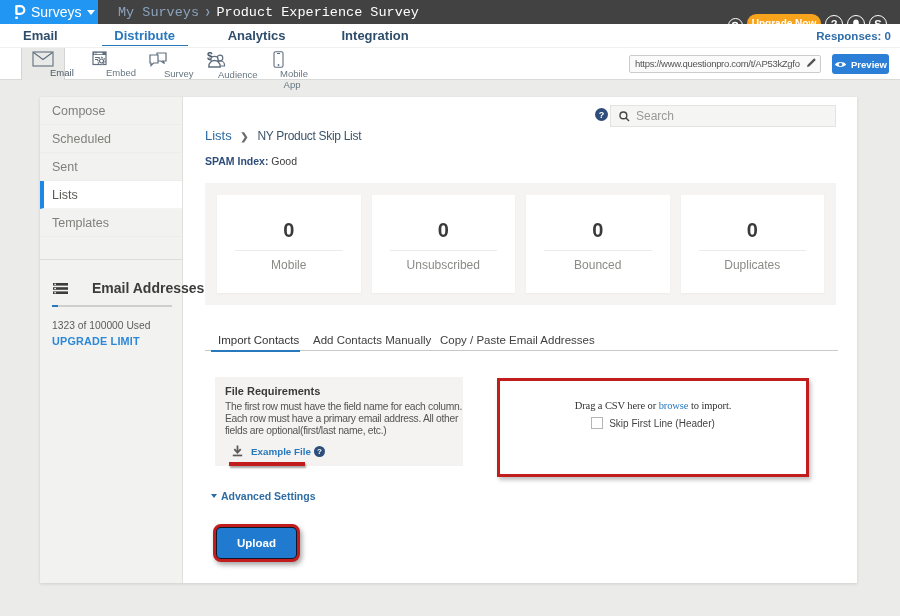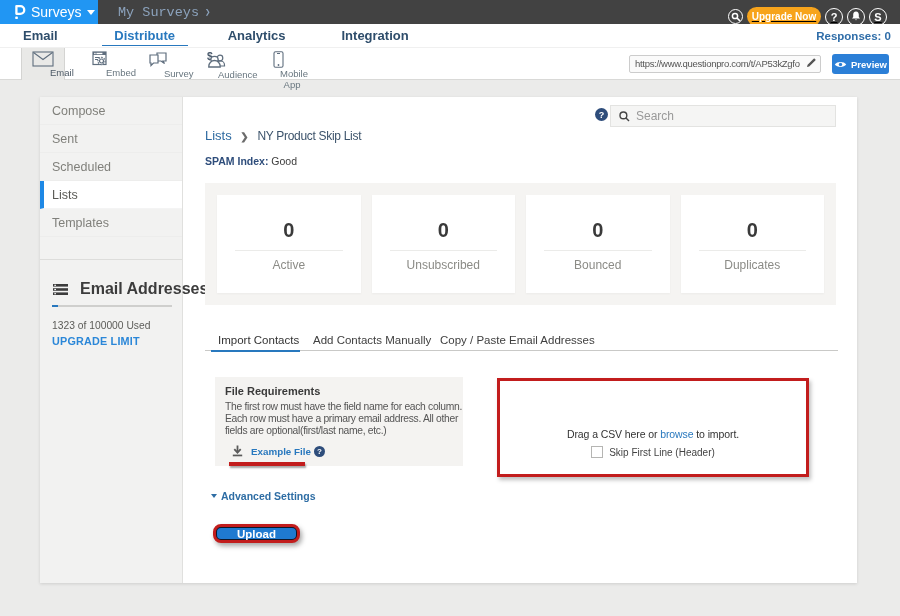--- a/index.html
+++ b/index.html
@@ -9,21 +9,21 @@
 
 .topbar { height:24px; background:#424242; display:flex; align-items:center; position:relative; }
 .logo-area { width:98px; height:33px; background:#2196f3; display:flex; align-items:center; color:#fff; }
 .logo-p { margin-left:14px; }
 .logo-surveys { font-size:14px; margin-left:5px; color:#fff; }
 .logo-caret { margin-left:5px; width:0; height:0; border-left:4.5px solid transparent; border-right:4.5px solid transparent; border-top:5px solid #fff; }
 .tb-bc { display:flex; align-items:center; font-size:13.5px; margin-left:20px;font-family:Liberation Mono, monospace; }
 .tb-bc .mysurv { color:#8ca3bd; }
 .tb-bc .sep { color:#8ca3bd; margin:0 6px; font-size:9px; }
 .tb-bc .title { color:#fff; }
-.tb-right { position:absolute; right:13px; top:0; height:33px; display:flex; align-items:center; gap:4px;text-decoration:underline; }
+.tb-right { position:absolute; right:13px; top:0; height:33px; display:flex; align-items:flex-end; gap:4px;text-decoration:underline; }
 .circ { width:18px; height:18px; border-radius:50%; border:1.4px solid #fff; display:flex; align-items:center; justify-content:center; color:#fff; font-size:11px; font-weight:bold; flex:none; }
 .circ.sm { width:15px; height:15px; }
 .upgrade { background:#f7a41c; color:#fff; font-size:10px; font-weight:bold; border-radius:10px; padding:4.5px 0; line-height:1; width:74px; text-align:center; white-space:nowrap; flex:none; }
 
 
 .nav2 { height:23px; background:#fff; display:flex; align-items:center; font-size:13px; font-weight:bold; color:#2e4d6b; position:relative; }
 .nav2 a { text-decoration:none; color:#2e4d6b; }
 .n-edit { margin-left:23px; }
 .n-dist { margin-left:44px; width:86px; display:inline-block; text-align:center; color:#2878be !important; border-bottom:1px solid #2878be; padding-bottom:2px; margin-bottom:-2px;}
 .n-ana { margin-left:40px; }
@@ -47,21 +47,21 @@
 
 .page { position:relative; width:900px; height:527px; }
 .panel { position:absolute; left:40px; top:17px; width:817px; height:486px; background:#fff; box-shadow:0 1px 3px rgba(0,0,0,0.12); display:flex; }
 
 
 .sidebar { width:143px; background:#f2f2f1; border-right:1px solid #e0e0de; flex:none; position:relative; }
 .mitem { height:28px; line-height:28px; padding-left:12px; font-size:12.5px; color:#80807b; border-bottom:1px solid #ededec; }
 .mitem.active { background:#fff; color:#5a5a55; border-left:4px solid #1e88e5; padding-left:8px; border-bottom:1px solid #f4f4f4;}
 .sb-div { position:absolute; left:0; right:0; top:162px; border-top:1px solid #dddddb; }
 .ea-head { position:absolute; left:13px; top:183px; display:flex; align-items:center; }
-.ea-head .ea-title { font-size:16px; font-weight:bold; color:#3c3c3c; margin-left:12px; white-space:nowrap; }
+.ea-head .ea-title { font-size:14px; font-weight:bold; color:#3c3c3c; margin-left:24px; white-space:nowrap; }
 .progress { position:absolute; left:12px; right:10px; top:208px; height:2px; background:#cfcfcd; }
 .progress .fill { position:absolute; left:0; top:0; width:6px; height:2px; background:#2878be; }
 .ea-used { position:absolute; left:12px; top:223px; font-size:10.3px; color:#5c5c58; white-space:nowrap; }
 .ea-upg { position:absolute; left:12px; top:238px; font-size:10.8px; font-weight:bold; color:#2b87d8; letter-spacing:0.2px; white-space:nowrap; }
 
 
 .content { flex:1; position:relative; font-size:12px; }
 .qicon { position:absolute; left:412px; top:11px; }
 .searchbox { position:absolute; left:427px; top:8px; width:226px; height:22px; background:#f5f5f4; border:1px solid #e3e3e1; display:flex; align-items:center; }
 .searchbox .sword { color:#999; font-size:12px; margin-left:6px; }
@@ -87,45 +87,46 @@
 .tabline { position:absolute; left:6px; top:23px; width:89px; height:2px; background:#2878be; }
 
 .filereq { position:absolute; left:32px; top:280px; width:248px; height:89px; background:#f4f3f1; padding:8px 10px; }
 .filereq .frt { font-size:11px; font-weight:bold; color:#3a3a3a; }
 .filereq .frb { font-size:10.3px; color:#555; margin-top:4px; line-height:12.1px; letter-spacing:-0.3px; white-space:nowrap; }
 .exfile { position:absolute; left:49px; top:348px; display:flex; align-items:center; font-size:11px; }
 .exfile .exlink { color:#2878be; font-weight:bold; margin-left:8px; font-size:9.8px; }
 .redline { position:absolute; left:46px; top:365px; width:76px; height:3.5px; background:#c21d1d; box-shadow:1px 2px 2px rgba(0,0,0,0.35); }
 
 .dropzone { position:absolute; left:314px; top:281px; width:312px; height:99px; background:#fff; border:3px solid #c21d1d; box-shadow:2px 3px 4px rgba(0,0,0,0.25); text-align:center; }
-.dz-text { margin-top:47px; font-size:10.5px; letter-spacing:-0.1px; color:#333; }
+.dz-text { margin-top:19px; font-size:10.5px; letter-spacing:-0.1px; color:#333;font-family:Liberation Serif, serif; }
 .dz-text .browse { color:#2878be; }
 .dz-skip { margin-top:6px; font-size:10px; color:#444; display:flex; align-items:center; justify-content:center; gap:6px; }
 .dz-skip .cb { width:12px; height:12px; border:1px solid #b5b5b3; background:#fff; display:inline-block; }
 
 .advset { position:absolute; left:28px; top:393px; font-size:10.5px; color:#2e6da4; font-weight:bold; display:flex; align-items:center; gap:4px; }
 .advset .caret { width:0; height:0; border-left:3.5px solid transparent; border-right:3.5px solid transparent; border-top:4.5px solid #2e6da4; }
 
-.uploadwrap { position:absolute; left:30px; top:427px; width:87px; height:19px; border:3px solid #c21d1d; border-radius:8px; box-shadow:2px 3px 5px rgba(0,0,0,0.35); background:#0f172a; padding:1px; }
+.uploadwrap { position:absolute; left:30px; top:427px; width:87px; height:38px; border:3px solid #c21d1d; border-radius:8px; box-shadow:2px 3px 5px rgba(0,0,0,0.35); background:#0f172a; padding:1px; }
 .uploadbtn { width:100%; height:100%; background:#1f7ad0; border-radius:4px; color:#fff; font-size:11.5px; font-weight:bold; display:flex; align-items:center; justify-content:center; }
 </style>
 </head>
 <body>
 <div class="topbar">
   <div class="logo-area">
     <svg class="logo-p" width="12" height="16" viewBox="0 0 12 16">
       <path d="M2.4 9.6 L2.4 2.1 L6.4 2.1 A3.85 3.85 0 0 1 6.4 9.8 L2.4 9.8" stroke="#fff" stroke-width="2.3" fill="none" stroke-linejoin="round" stroke-linecap="round"></path>
       <rect x="1.3" y="12.6" width="2.5" height="2.5" rx="0.6" fill="#fff"></rect>
     </svg>
     <span class="logo-surveys">Surveys</span>
     <span class="logo-caret"></span>
   </div>
   <div class="tb-bc">
     <span class="mysurv">My Surveys</span>
     <span class="sep">❯</span>
+    <span class="title">Product Experience Survey</span>
   </div>
   <div class="tb-right">
     <span class="circ sm">
       <svg width="10" height="10" viewBox="0 0 10 10">
           <circle cx="4" cy="4" r="2.6" fill="none" stroke="#fff" stroke-width="1.5"></circle>
           <path d="M6 6 L9 9" stroke="#fff" stroke-width="1.7"></path>
         </svg>
     </span>
     <span class="upgrade">Upgrade Now</span>
     <span class="circ">?</span>
@@ -204,22 +205,22 @@
       </svg>
     Preview
   </div>
 </div>
 
 <div class="page">
   <div class="panel">
     <div class="sidebar">
       <div class="menu">
         <div class="mitem">Compose</div>
+        <div class="mitem">Scheduled</div>
         <div class="mitem">Sent</div>
-        <div class="mitem">Scheduled</div>
         <div class="mitem active">Lists</div>
         <div class="mitem">Templates</div>
       </div>
       <div class="sb-div"></div>
       <div class="ea-head">
         <svg width="15" height="11" viewBox="0 0 15 11">
           <rect x="0" y="0" width="15" height="2.6" fill="#3c3c3c"></rect>
           <rect x="0" y="4.2" width="15" height="2.6" fill="#3c3c3c"></rect>
           <rect x="0" y="8.4" width="15" height="2.6" fill="#3c3c3c"></rect>
           <rect x="1.3" y="0.7" width="1.7" height="1.2" fill="#f2f2f1"></rect>
@@ -252,21 +253,21 @@
         <span class="bc-lists">Lists</span>
         <span class="bc-sep">❯</span>
         <span class="bc-name">NY Product Skip List</span>
       </div>
       <div class="spamrow" style="top:58px;"><span class="spam-l">SPAM Index:</span> <span class="spam-v">Good</span></div>
 
       <div class="stats">
         <div class="card">
             <div class="num">0</div>
             <div class="cdiv"></div>
-            <div class="clabel">Active</div>
+            <div class="clabel">Mobile</div>
           </div>
         <div class="card">
             <div class="num">0</div>
             <div class="cdiv"></div>
             <div class="clabel">Unsubscribed</div>
           </div>
         <div class="card">
             <div class="num">0</div>
             <div class="cdiv"></div>
             <div class="clabel">Bounced</div>

